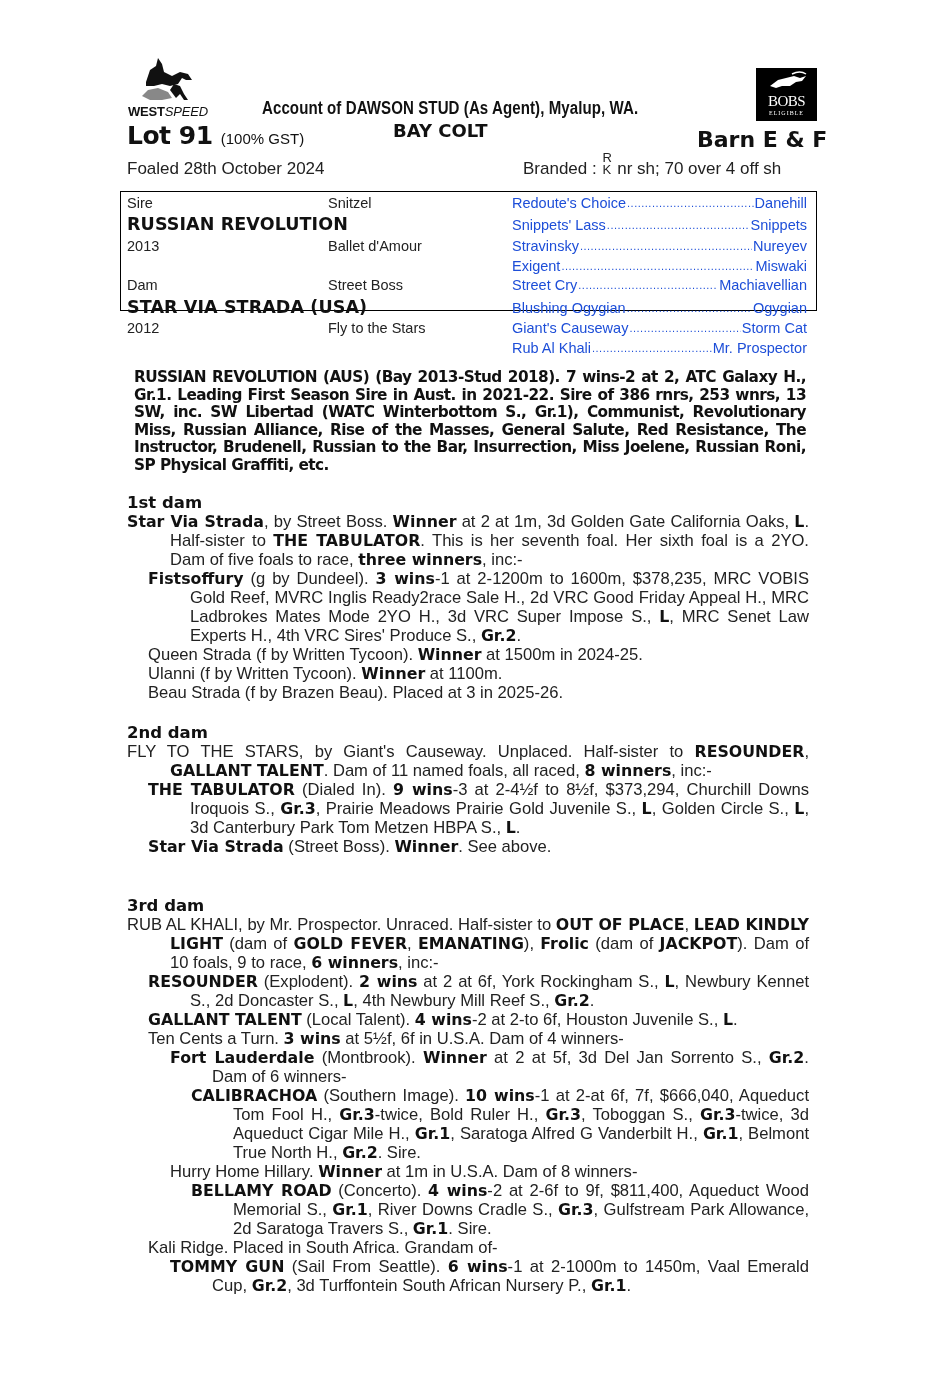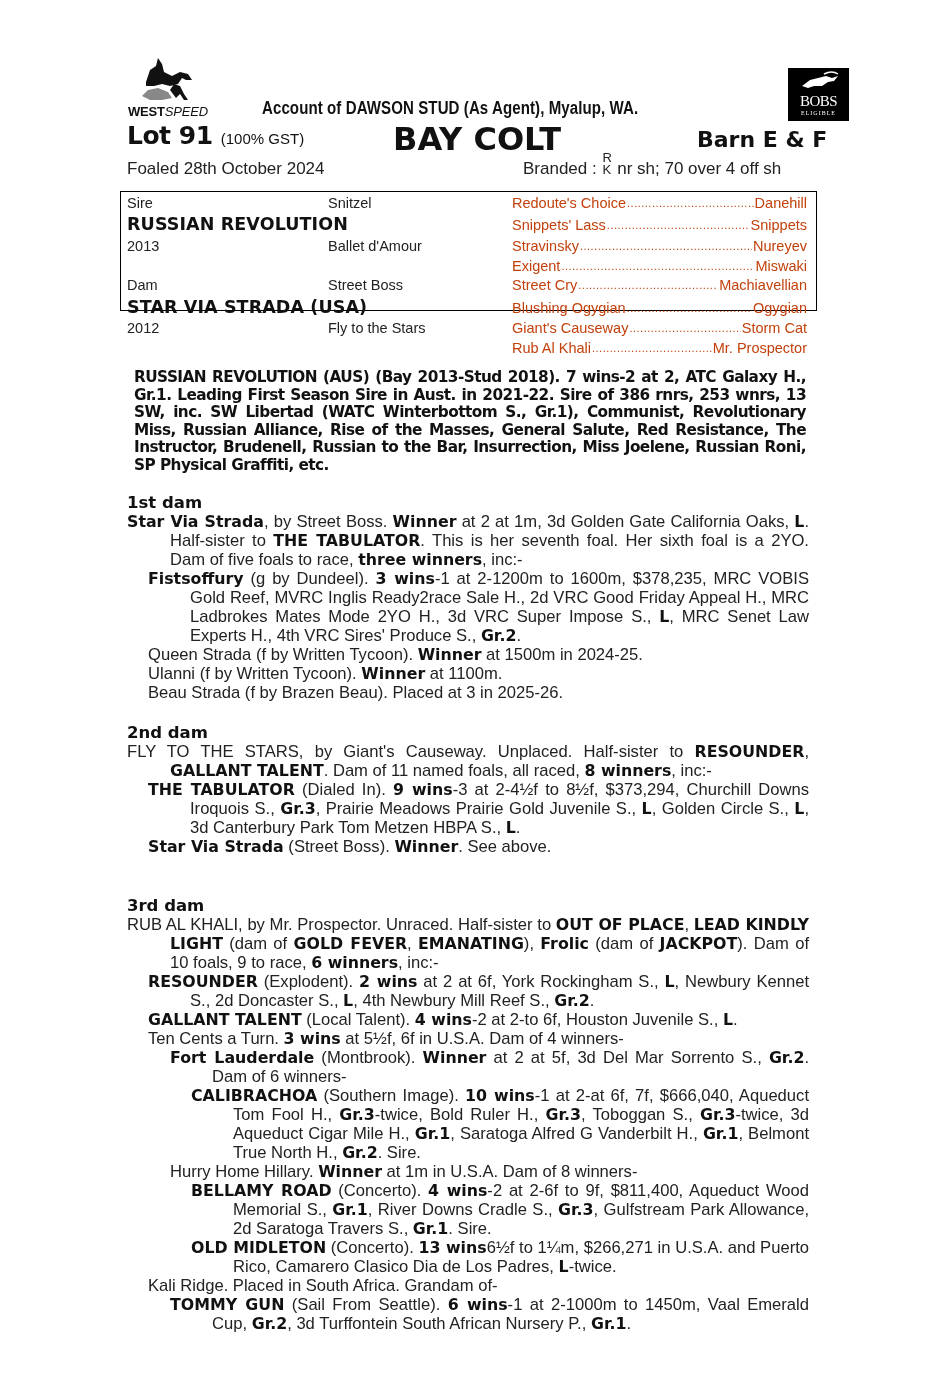--- a/index.html
+++ b/index.html
@@ -2,38 +2,38 @@
 <html><head>
 <meta charset="utf-8">
 <style>
   html, body { margin: 0; padding: 0; background: #ffffff; }
   body { width: 938px; height: 1400px; position: relative; overflow: hidden; color: #111; font-family: "Liberation Sans", sans-serif; }
   .abs { position: absolute; }
   .logo-ws { left: 128px; top: 54px; width: 72px; height: 66px; }
   .logo-ws svg { display: block; }
   .ws-text { position: absolute; left: 0; top: 50px; font-size: 13px; font-weight: bold; letter-spacing: -0.2px; white-space: nowrap; }
   .ws-text i { font-weight: normal; font-style: italic; }
-  .logo-bobs { left: 756px; top: 68px; width: 61px; height: 53px; background: #000; color: #fff; text-align: center; margin-left: 32px; }
+  .logo-bobs { left: 756px; top: 68px; width: 61px; height: 53px; background: #000; color: #fff; text-align: center; }
   .bobs-word { position: absolute; left: 0; right: 0; top: 26px; font-family: "Liberation Serif", serif; font-size: 15px; letter-spacing: -0.5px; line-height: 1; }
   .bobs-sub { position: absolute; left: 0; right: 0; top: 42px; font-family: "Liberation Serif", serif; font-size: 6px; letter-spacing: 1px; line-height: 1; }
   .vendor { left: 262px; top: 98px; font-size: 17.5px; font-weight: bold; transform: scaleX(0.86); transform-origin: left top; white-space: nowrap; letter-spacing: 0.1px; }
   .lot { left: 127px; top: 121px; font-size: 25px; font-weight: 900; white-space: nowrap; font-family: "DejaVu Sans", sans-serif; letter-spacing: -0.5px; }
   .lot-gst { font-size: 15px; font-weight: normal; font-family: "Liberation Sans", sans-serif; letter-spacing: 0; }
-  .colt { left: 393px; top: 120px; font-size: 32px; font-weight: bold; font-family: "DejaVu Sans", sans-serif; letter-spacing: 0px; white-space: nowrap; }
+  .colt { left: 393px; top: 120px; font-size: 18px; font-weight: bold; font-family: "DejaVu Sans", sans-serif; letter-spacing: 0px; white-space: nowrap; }
   .barn { left: 697px; top: 127px; font-size: 22px; font-weight: bold; font-family: "DejaVu Sans", sans-serif; white-space: nowrap; }
   .foaled { left: 127px; top: 159px; font-size: 17px; white-space: nowrap; color: #222; }
   .branded { left: 523px; top: 159px; font-size: 17px; white-space: nowrap; color: #222; }
   .brand-mark { display: inline-block; position: relative; width: 11px; height: 18px; vertical-align: top; }
   .brand-mark .r { position: absolute; left: 1px; top: -9px; font-size: 13px; }
   .brand-mark .k { position: absolute; left: 1px; top: 3px; font-size: 13px; }
 
   .pedigree { left: 120px; top: 191px; width: 697px; height: 120px; border: 1.5px solid #000; box-sizing: border-box; }
   .ped-cell { position: absolute; font-size: 14.5px; white-space: nowrap; color: #222; }
   .ped-big { position: absolute; font-size: 17.5px; font-weight: bold; font-family: "DejaVu Sans", sans-serif; white-space: nowrap; letter-spacing: 0.1px; }
-  .gp-row { position: absolute; left: 391px; width: 295px; font-size: 14.5px; display: flex; white-space: nowrap; color: #c2410c; }
+  .gp-row { position: absolute; left: 391px; width: 295px; font-size: 14.5px; display: flex; white-space: nowrap; color: #1d4ed8; }
   .gp-row .l { flex: 0 0 auto; }
   .gp-row .dots { flex: 1 1 auto; overflow: hidden; white-space: nowrap; letter-spacing: 0.5px; font-size: 11px; line-height: 16px; margin: 0 1px; }
   .gp-row .dots::before { content: "........................................................................................"; }
   .gp-row .r { flex: 0 0 auto; }
 
   .sire-para { left: 134px; top: 369px; width: 672px; font-size: 15.3px; font-weight: bold; line-height: 17.5px; text-align: justify; font-family: "DejaVu Sans", sans-serif; transform: scaleX(1); letter-spacing: -0.55px; }
 
   .sect { position: absolute; left: 127px; width: 682px; font-size: 16.6px; line-height: 19px; color: #222; }
   .sect h3 { margin: 0; font-size: 16.5px; font-family: "DejaVu Sans", sans-serif; font-weight: bold; color: #111; line-height: 19px; }
   .sect p { margin: 0; text-align: justify; }
@@ -151,20 +151,19 @@
   <p class="hang1"><b>THE TABULATOR</b><span> (Dialed In). </span><b>9 wins</b><span>-3 at 2-4½f to 8½f, $373,294, Churchill Downs Iroquois S., </span><b>Gr.3</b><span>, Prairie Meadows Prairie Gold Juvenile S., </span><b>L</b><span>, Golden Circle S., </span><b>L</b><span>, 3d Canterbury Park Tom Metzen HBPA S., </span><b>L</b><span>.</span></p>
   <p class="plain1"><b>Star Via Strada</b><span> (Street Boss). </span><b>Winner</b><span>. See above.</span></p>
 </div>
 
 <div class="sect" style="top:896px">
   <h3>3rd dam</h3>
   <p class="hang0"><span>RUB AL KHALI, by Mr. Prospector. Unraced. Half-sister to </span><b>OUT OF PLACE</b><span>, </span><b>LEAD KINDLY LIGHT</b><span> (dam of </span><b>GOLD FEVER</b><span>, </span><b>EMANATING</b><span>), </span><b>Frolic</b><span> (dam of </span><b>JACKPOT</b><span>). Dam of 10 foals, 9 to race, </span><b>6 winners</b><span>, inc:-</span></p>
   <p class="hang1"><b>RESOUNDER</b><span> (Explodent). </span><b>2 wins</b><span> at 2 at 6f, York Rockingham S., </span><b>L</b><span>, Newbury Kennet S., 2d Doncaster S., </span><b>L</b><span>, 4th Newbury Mill Reef S., </span><b>Gr.2</b><span>.</span></p>
   <p class="hang1"><b>GALLANT TALENT</b><span> (Local Talent). </span><b>4 wins</b><span>-2 at 2-to 6f, Houston Juvenile S., </span><b>L</b><span>.</span></p>
   <p class="plain1"><span>Ten Cents a Turn. </span><b>3 wins</b><span> at 5½f, 6f in U.S.A. Dam of 4 winners-</span></p>
-  <p class="hang2"><b>Fort Lauderdale</b><span> (Montbrook). </span><b>Winner</b><span> at 2 at 5f, 3d Del Mar Sorrento S., </span><b>Gr.2</b><span>. Dam of 6 winners-</span></p>
+  <p class="hang2"><b>Fort Lauderdale</b><span> (Montbrook). </span><b>Winner</b><span> at 2 at 5f, 3d Del Jan Sorrento S., </span><b>Gr.2</b><span>. Dam of 6 winners-</span></p>
   <p class="hang3"><b>CALIBRACHOA</b><span> (Southern Image). </span><b>10 wins</b><span>-1 at 2-at 6f, 7f, $666,040, Aqueduct Tom Fool H., </span><b>Gr.3</b><span>-twice, Bold Ruler H., </span><b>Gr.3</b><span>, Toboggan S., </span><b>Gr.3</b><span>-twice, 3d Aqueduct Cigar Mile H., </span><b>Gr.1</b><span>, Saratoga Alfred G Vanderbilt H., </span><b>Gr.1</b><span>, Belmont True North H., </span><b>Gr.2</b><span>. Sire.</span></p>
   <p class="plain2"><span>Hurry Home Hillary. </span><b>Winner</b><span> at 1m in U.S.A. Dam of 8 winners-</span></p>
   <p class="hang3"><b>BELLAMY ROAD</b><span> (Concerto). </span><b>4 wins</b><span>-2 at 2-6f to 9f, $811,400, Aqueduct Wood Memorial S., </span><b>Gr.1</b><span>, River Downs Cradle S., </span><b>Gr.3</b><span>, Gulfstream Park Allowance, 2d Saratoga Travers S., </span><b>Gr.1</b><span>. Sire.</span></p>
-  <p class="hang3"><b>OLD MIDLETON</b><span> (Concerto). </span><b>13 wins</b><span>6½f to 1¼m, $266,271 in U.S.A. and Puerto Rico, Camarero Clasico Dia de Los Padres, </span><b>L</b><span>-twice.</span></p>
   <p class="plain1"><span>Kali Ridge. Placed in South Africa. Grandam of-</span></p>
   <p class="hang2"><b>TOMMY GUN</b><span> (Sail From Seattle). </span><b>6 wins</b><span>-1 at 2-1000m to 1450m, Vaal Emerald Cup, </span><b>Gr.2</b><span>, 3d Turffontein South African Nursery P., </span><b>Gr.1</b><span>.</span></p>
 </div>
 
 </body></html>

